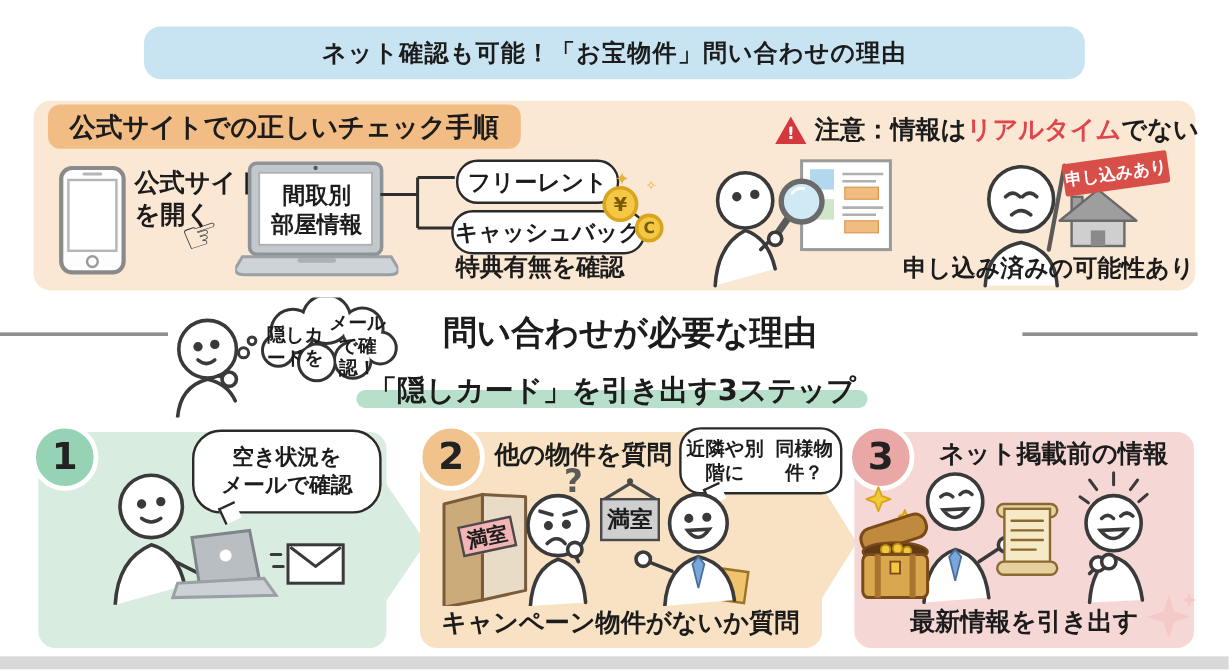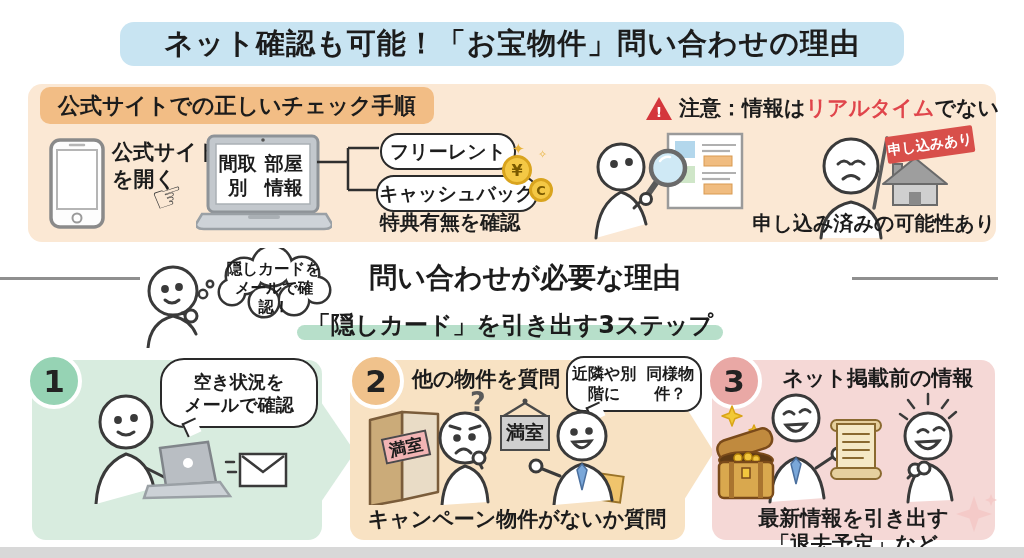--- a/index.html
+++ b/index.html
@@ -25,21 +25,21 @@
   .coin{border-radius:50%;background:#f4c845;border:3px solid #d9a41e;color:#7a5a00;
         font-weight:bold;display:flex;align-items:center;justify-content:center;box-sizing:border-box;}
   .signplate{display:flex;align-items:center;justify-content:center;font-weight:bold;box-sizing:border-box;}
   svg{display:block;}
 </style>
 </head>
 <body>
 
 <div id="root">
 
-  <div class="abs center txt" style="left:120px;top:22px;width:784px;height:44px;background:#c8e4f2;border-radius:14px;font-size:29px;letter-spacing:1px;">ネット確認も可能！「お宝物件」問い合わせの理由</div>
+  <div class="abs center txt" style="left:120px;top:22px;width:784px;height:44px;background:#c8e4f2;border-radius:14px;font-size:20px;letter-spacing:1px;">ネット確認も可能！「お宝物件」問い合わせの理由</div>
 
   <div class="abs panel" style="left:28px;top:84px;width:968px;height:158px;background:#fbe8d4;"></div>
 
   <div class="abs txt" style="left:40px;top:87px;height:37px;background:#f2bd85;border-radius:10px;display:inline-flex;align-items:center;padding:0 18px;font-size:22px;">公式サイトでの正しいチェック手順</div>
 
   <div class="abs" style="left:646px;top:94px;display:flex;align-items:center;gap:7px;">
     <div class="warn-tri">
       <span class="warn-ex">!</span>
     </div>
     <div class="txt" style="font-size:21px;">
@@ -60,21 +60,21 @@
   </div>
   <div class="abs" style="left:152px;top:176px;font-size:36px;color:#3a3a3a;transform:rotate(-18deg);">☞</div>
 
   <svg class="abs" style="left:196px;top:134px;" width="136" height="97" viewBox="0 0 136 97">
     <rect x="12" y="2" width="110" height="76" rx="6" fill="#c3c8cd" stroke="#8e9398" stroke-width="3"></rect>
     <rect x="20" y="10" width="94" height="60" fill="#ffffff" stroke="#aab0b5" stroke-width="1.5"></rect>
     <circle cx="67" cy="6" r="1.8" fill="#555"></circle>
     <path d="M6,80 H130 L136,90 Q136,95 128,95 H8 Q0,95 0,90 Z" fill="#ced3d8" stroke="#9aa0a5" stroke-width="2.5"></path>
     <rect x="52" y="81" width="32" height="4" rx="2" fill="#aab0b5"></rect>
   </svg>
-  <div class="abs txt center" style="left:218px;top:151px;width:92px;font-size:19px;line-height:24px;flex-direction:row;">
+  <div class="abs txt center" style="left:218px;top:151px;width:92px;font-size:19px;line-height:24px;flex-direction:column;">
     <span>間取別</span>
     <span>部屋情報</span>
   </div>
 
   <svg class="abs" style="left:315px;top:140px;" width="66" height="58" viewBox="0 0 66 58">
     <g stroke="#2f2f2f" stroke-width="2.5" fill="none">
       <path d="M2,22 H33"></path>
         <path d="M33,8 V50"></path>
         <path d="M33,8 H64"></path>
         <path d="M33,50 H62"></path>
@@ -168,21 +168,21 @@
     <g fill="#fff">
       <circle cx="30" cy="28" r="17"></circle>
         <circle cx="58" cy="18" r="19"></circle>
         <circle cx="88" cy="26" r="16"></circle>
       <circle cx="103" cy="42" r="12"></circle>
         <circle cx="80" cy="52" r="14"></circle>
         <circle cx="50" cy="54" r="14"></circle>
       <circle cx="18" cy="44" r="12"></circle>
     </g>
   </svg>
-  <div class="abs txt center" style="left:222px;top:260px;width:104px;font-size:15.5px;line-height:19px;flex-direction:column;">
+  <div class="abs txt center" style="left:222px;top:260px;width:104px;font-size:15.5px;line-height:19px;flex-direction:row;">
     <span>隠しカードを</span>
     <span>メールで確認！</span>
   </div>
 
   <div class="abs txt center" style="left:368px;top:260px;width:314px;height:36px;font-size:28px;">問い合わせが必要な理由</div>
   <div class="abs center" style="left:296px;top:306px;width:428px;height:38px;">
     <span class="hl txt" style="font-size:24px;">「隠しカード」を引き出す3ステップ</span>
   </div>
 
   <div class="abs panel" style="left:32px;top:360px;width:290px;height:180px;background:#d8ecdf;"></div>
@@ -337,21 +337,20 @@
         <path d="M222,44 q5,-5 10,0" fill="none"></path>
         <path d="M205,56 Q216,70 227,55 Z" fill="#fff"></path>
         <line x1="196" y1="92" x2="202" y2="86"></line>
         <circle cx="203" cy="84" r="6"></circle>
         <circle cx="212" cy="82" r="6"></circle>
       </g>
     </g>
   </svg>
 
   <div class="abs txt center" style="left:715px;top:504px;width:277px;font-size:21px;">最新情報を引き出す</div>
-  <div class="abs txt center" style="left:715px;top:530px;width:277px;font-size:21px;">「退去予定」など</div>
 
   <svg class="abs" style="left:952px;top:492px;" width="46" height="46" viewBox="0 0 46 46">
     <polygon points="22,4 26.5,17.5 40,22 26.5,26.5 22,40 17.5,26.5 4,22 17.5,17.5" fill="#f4cac8"></polygon>
     <polygon points="39,2 40.7,6.3 45,8 40.7,9.7 39,14 37.3,9.7 33,8 37.3,6.3" fill="#f4cac8"></polygon>
   </svg>
 
   <div class="abs" style="left:0;top:547px;width:1024px;height:11px;background:#d8d8d8;"></div>
 
 </div>
 

